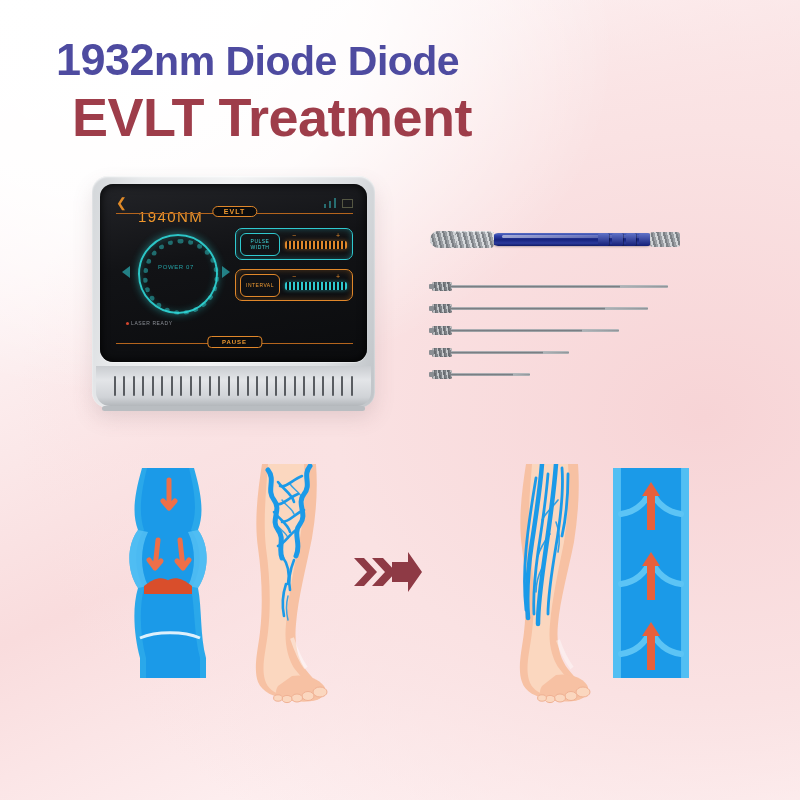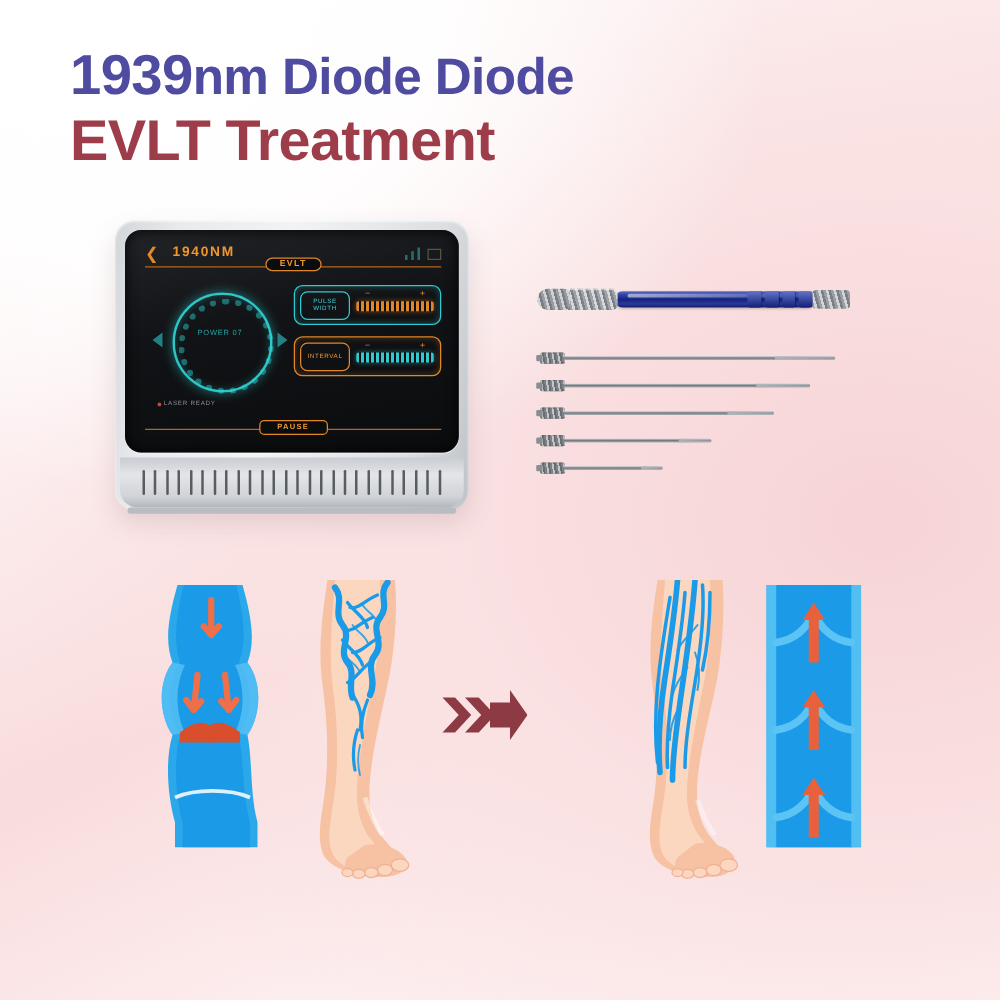--- a/index.html
+++ b/index.html
@@ -16,21 +16,21 @@
       radial-gradient(ellipse 95% 70% at 18% 6%, #ffffff 0%, rgba(255,255,255,0.86) 28%, rgba(255,255,255,0) 62%),
       radial-gradient(ellipse 110% 85% at 88% 52%, #f7d4d6 0%, #fae2e3 42%, rgba(253,241,242,0) 78%),
       linear-gradient(155deg, #ffffff 0%, #fdf3f4 24%, #f9dcdd 55%, #fdeeef 78%, #fff7f8 100%);
     overflow: hidden;
   }
 
   
   .title-block { position: absolute; left: 56px; top: 36px; }
   .title-line { font-weight: bold; letter-spacing: -0.5px; line-height: 1.08; white-space: nowrap; }
   .title-line-1 { font-size: 41px; color: #4e4ba0; }
-  .title-line-2 { font-size: 46px; color: #9e3d4a; margin-top: 3px; }
+  .title-line-2 { font-size: 54px; color: #9e3d4a; margin-top: 3px; margin-left: 16px; }
   .t-num { font-size: 45px; }
 
   
   .device { position: absolute; left: 92px; top: 176px; width: 283px; height: 232px; }
   .dev-body {
     position: absolute; inset: 0;
     border-radius: 16px;
     background: linear-gradient(100deg, #d3d6d9 0%, #e8eaec 16%, #f2f3f4 45%, #dcdfe2 82%, #bfc3c7 100%);
     box-shadow: 0 10px 20px rgba(120,90,95,0.17), inset 0 1px 2px rgba(255,255,255,0.9);
   }
@@ -39,21 +39,21 @@
     border-radius: 13px;
     background: linear-gradient(170deg, #232428 0%, #121316 40%, #0b0c0e 100%);
     box-shadow: inset 0 0 10px rgba(0,0,0,0.95), 0 1px 1px rgba(255,255,255,0.45);
     overflow: hidden;
   }
   .scr { position: absolute; left: 16px; top: 12px; right: 14px; bottom: 10px; }
 
   
   .scr-top { position: relative; height: 16px; }
   .scr-back { position: absolute; left: 0; top: 0px; color: #e08a28; font-size: 13px; line-height: 14px; }
-  .scr-wave { position: absolute; left: 22px; top: 0px; color: #f0972c; font-size: 11px; font-weight: bold; letter-spacing: 1.4px; }
+  .scr-wave { position: absolute; left: 22px; top: 12px; color: #f0972c; font-size: 15px; font-weight: normal; letter-spacing: 1.4px; }
   .scr-status { position: absolute; right: 0; top: 1px; display: flex; gap: 3px; align-items: flex-end; height: 11px; opacity: 0.72; }
   .bar { width: 2px; background: #2e8f93; }
   .bar.b1 { height: 4px; } .bar.b2 { height: 7px; } .bar.b3 { height: 10px; }
   .st-box { width: 9px; height: 7px; border: 1px solid #6d6f52; margin-left: 3px; }
   .scr-rule { position: absolute; left: 0; right: 0; top: 17px; height: 1px; background: #b5651d; }
   .scr-tab {
     position: absolute; left: 50%; top: 10px; transform: translateX(-50%);
     padding: 1px 11px; border: 1px solid #e0872a; border-radius: 7px;
     color: #f09a30; font-size: 7px; font-weight: bold; letter-spacing: 1px;
     background: #0b0c0e; z-index: 2;
@@ -180,21 +180,21 @@
 
   .vein-seg { position: absolute; }
   .leg-svg, .vein-svg { display: block; }
 </style>
 </head>
 <body>
 
 <div id="page">
 
   <div class="title-block">
-    <div class="title-line title-line-1"><span class="t-num">1939</span><span>nm Diode Diode</span></div>
+    <div class="title-line title-line-1"><span class="t-num">1932</span><span>nm Diode Diode</span></div>
     <div class="title-line title-line-2">EVLT Treatment</div>
   </div>
 
   <div class="device">
     <div class="dev-body"></div>
 
     <div class="dev-screen-frame">
       <div class="scr">
 
         <div class="scr-top">

